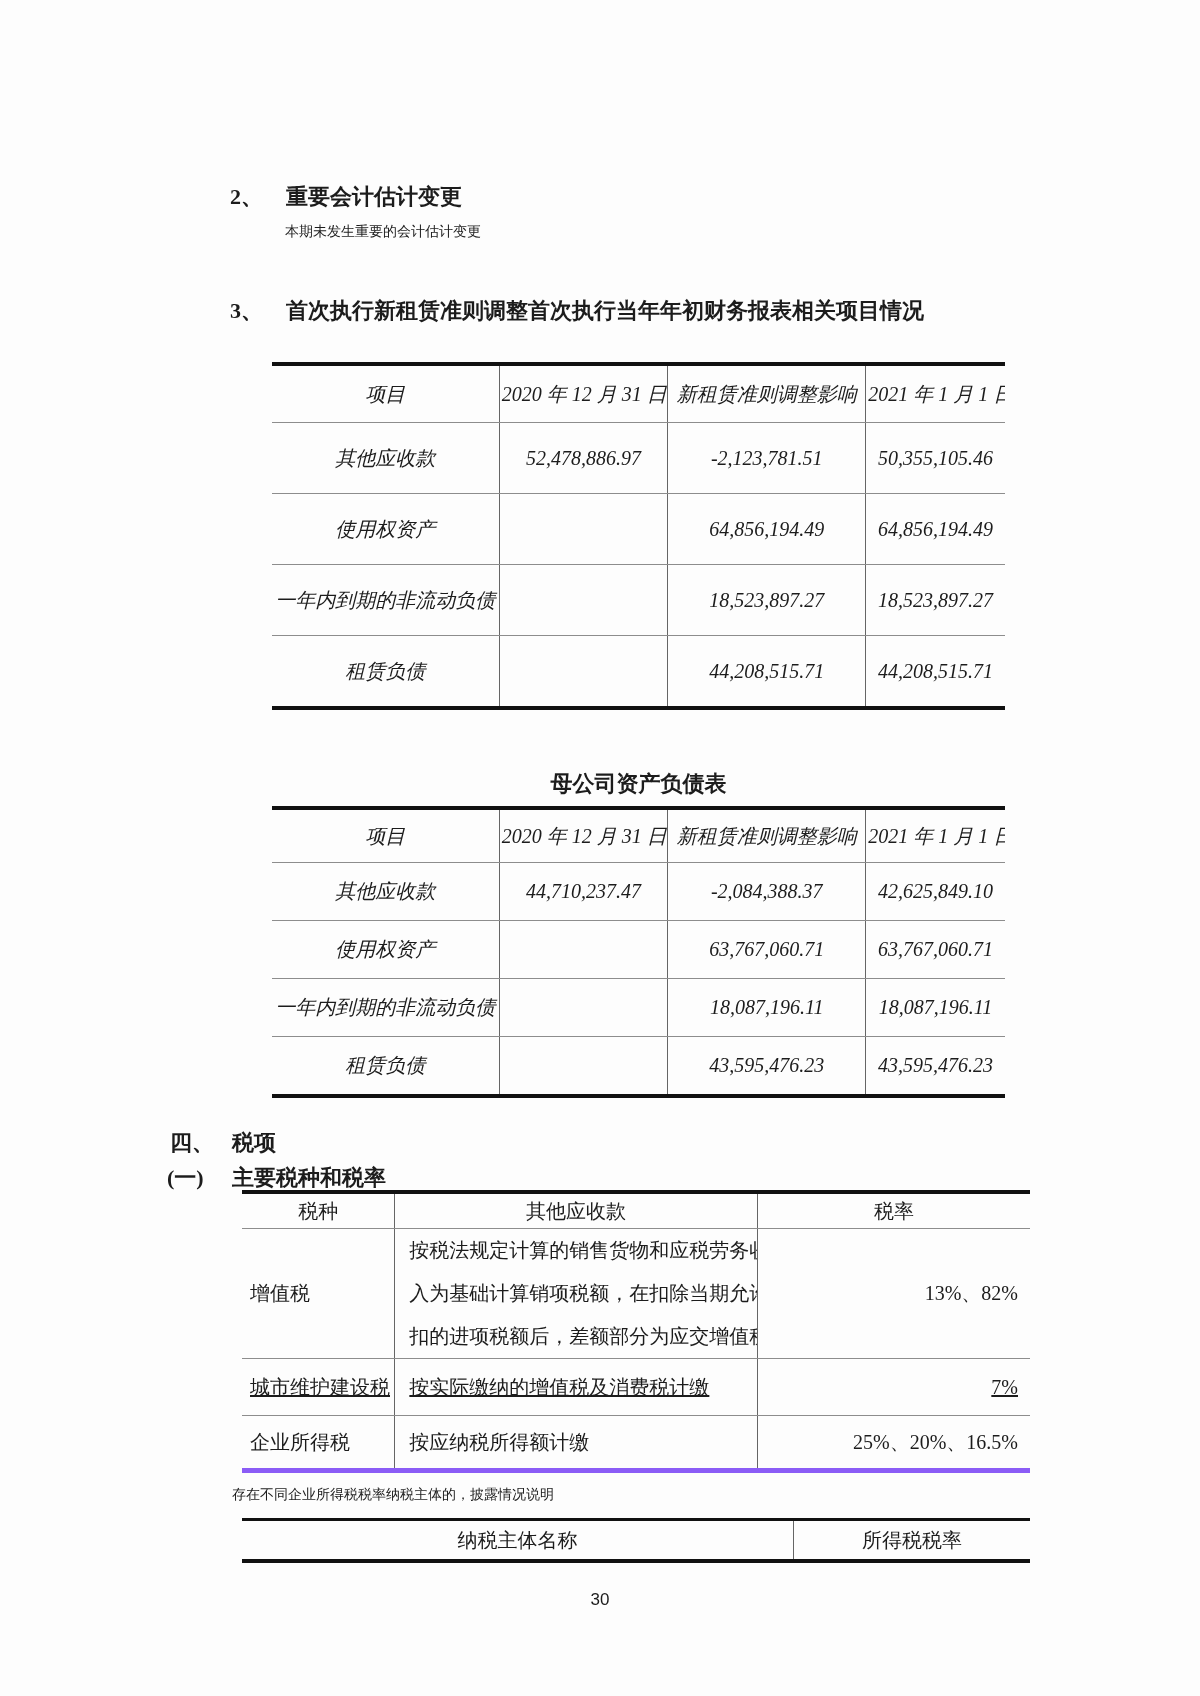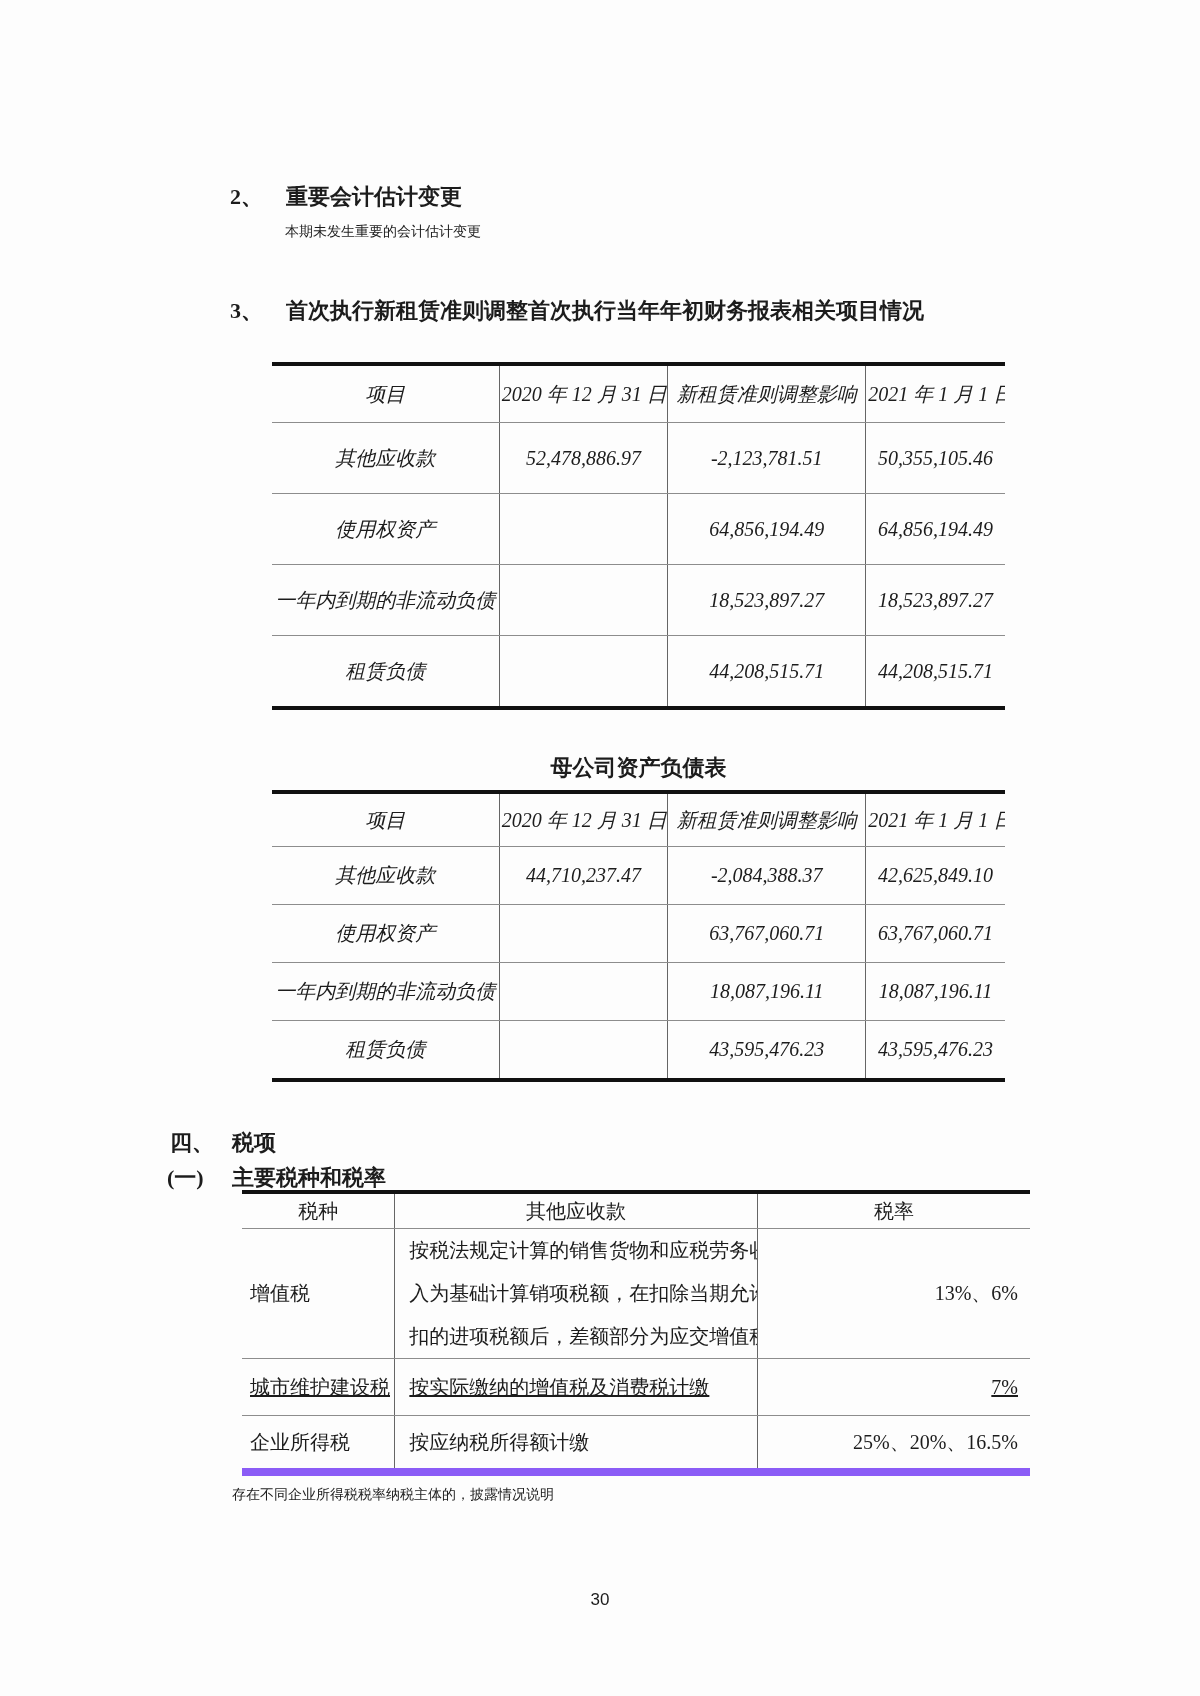--- a/index.html
+++ b/index.html
@@ -19,21 +19,21 @@
   .bs-table td{
     text-align:center;vertical-align:middle;font-size:20px;
     border-bottom:1px solid #8d8d8d;padding:0 2px;white-space:nowrap;overflow:hidden;
   }
   .bs-table tr:last-child td{border-bottom:none;}
   .bs-table td + td{border-left:1px solid #666;}
   .bs-table .hrow td{height:56px;}
   .bs-table .drow td{height:70px;}
   .bs2 .hrow td{height:52px;}
   .bs2 .drow td{height:57px;}
-  .tax-table{border-top:4px solid #111;border-bottom:8px solid #8b5cf6;}
+  .tax-table{border-top:4px solid #111;border-bottom:5px solid #8b5cf6;}
   .tax-table td{
     vertical-align:middle;font-size:20px;border-bottom:1px solid #8d8d8d;
     padding:0;overflow:hidden;
   }
   .tax-table tr:last-child td{border-bottom:none;}
   .tax-table td + td{border-left:1px solid #666;}
   .tax-table .hrow td{height:34px;text-align:center;}
   .tax-table .c-type{padding-left:8px;text-align:left;white-space:nowrap;}
   .tax-table .c-basis{padding-left:14px;text-align:left;white-space:nowrap;}
   .tax-table .c-rate{padding-right:12px;text-align:right;white-space:nowrap;}
@@ -102,21 +102,21 @@
       <tr class="drow">
         <td>租赁负债</td>
         <td></td>
         <td>44,208,515.71</td>
         <td>44,208,515.71</td>
       </tr>
     </tbody>
       </table>
   </div>
 
-  <div class="abs" style="left:272px;top:753px;width:733px;">
+  <div class="abs" style="left:272px;top:769px;width:733px;">
     <div class="tbl-title">母公司资产负债表</div>
     <table class="bs-table bs2">
       <colgroup>
           <col style="width:31%">
           <col style="width:23%">
           <col style="width:27%">
           <col style="width:19%">
         </colgroup>
       <tbody>
           <tr class="hrow">
@@ -175,33 +175,47 @@
         <td>其他应收款</td>
         <td>税率</td>
       </tr>
       <tr class="r-vat">
         <td class="c-type">增值税</td>
         <td class="c-basis">
           <div class="basis-line">按税法规定计算的销售货物和应税劳务收</div>
           <div class="basis-line">入为基础计算销项税额，在扣除当期允许抵</div>
           <div class="basis-line">扣的进项税额后，差额部分为应交增值税</div>
         </td>
-        <td class="c-rate">13%、6%</td>
+        <td class="c-rate">13%、82%</td>
       </tr>
       <tr class="r-city">
         <td class="c-type">城市维护建设税</td>
         <td class="c-basis">按实际缴纳的增值税及消费税计缴</td>
         <td class="c-rate">7%</td>
       </tr>
       <tr class="r-corp">
         <td class="c-type">企业所得税</td>
         <td class="c-basis">按应纳税所得额计缴</td>
         <td class="c-rate">25%、20%、16.5%</td>
       </tr>
     </tbody>
       </table>
   </div>
 
   <div class="abs bodytext" style="left:232px;top:1486px;">存在不同企业所得税税率纳税主体的，披露情况说明</div>
+  <div class="abs" style="left:242px;top:1518px;width:788px;">
+    <table class="disc-table">
+      <colgroup>
+          <col style="width:70%">
+          <col style="width:30%">
+        </colgroup>
+      <tbody>
+          <tr class="hrow">
+        <td>纳税主体名称</td>
+        <td>所得税税率</td>
+      </tr>
+    </tbody>
+      </table>
+  </div>
 
   <div class="abs page-num" style="top:1590px;left:0;">30</div>
 
 </div>
 
 </body></html>

